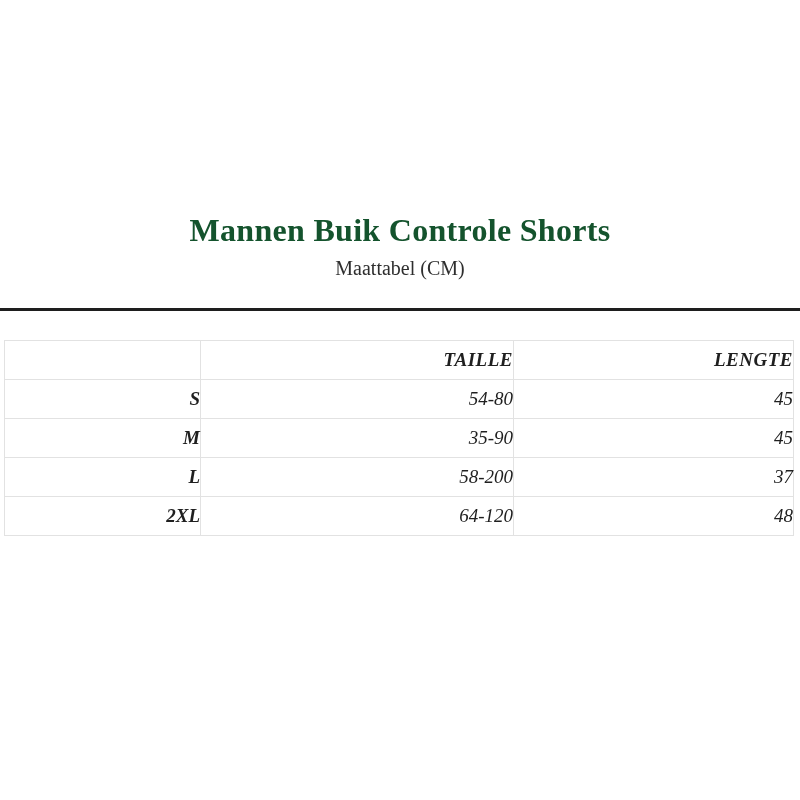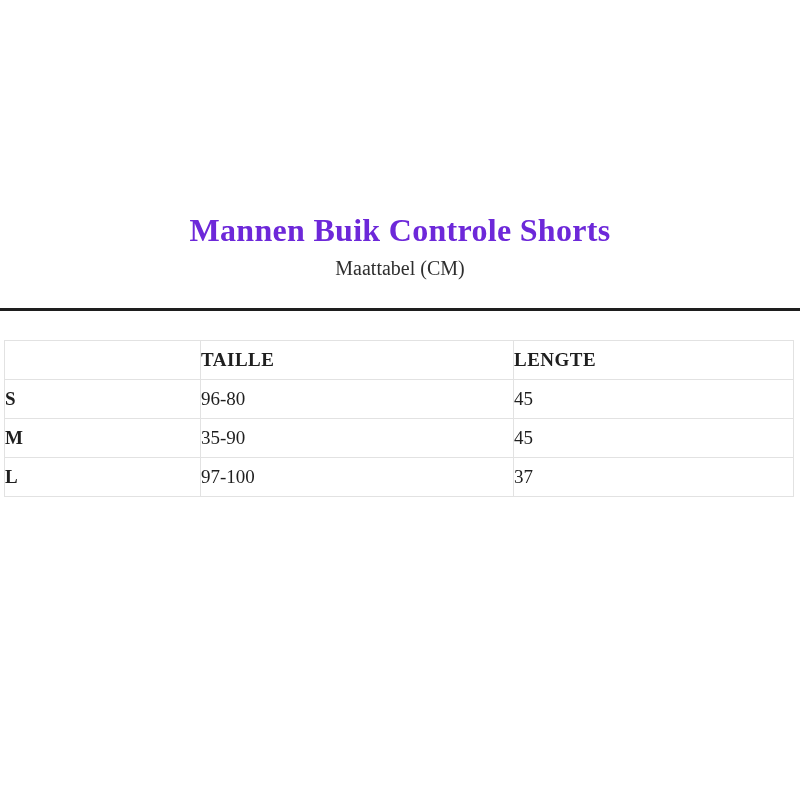--- a/index.html
+++ b/index.html
@@ -16,21 +16,21 @@
   .page-header {
     padding-top: 212px;
     text-align: center;
   }
   .page-title {
     margin: 0;
     font-size: 32px;
     line-height: 1.15;
     font-weight: 700;
     letter-spacing: 0.3px;
-    color: #6d28d9;
+    color: #14532d;
   }
   .page-subtitle {
     margin: 7px 0 0 0;
     font-size: 20px;
     line-height: 1.2;
     font-weight: 400;
     color: #2e2e2e;
   }
   .divider {
     margin-top: 28px;
@@ -42,25 +42,26 @@
     border-collapse: collapse;
     table-layout: fixed;
     width: 789px;
     margin: 29px 7px 0 4px;
   }
   table.size-chart th,
   table.size-chart td {
     border: 1px solid #e2e2e2;
     height: 38px;
     padding: 0;
-    text-align: left;
+    text-align: right;
     vertical-align: middle;
     font-size: 19px;
     color: #1f1f1f;
     background: #ffffff;
+    font-style: italic;
   }
   table.size-chart th {
     font-weight: 700;
     letter-spacing: 0.5px;
   }
   .col-size  { width: 196px; }
   .col-taille{ width: 313px; }
   .col-lengte{ width: 280px; }
   td.cell-size   { font-weight: 700; padding-right: 8px; }
   th.head-taille, td.cell-taille { padding-right: 36px; }
@@ -87,29 +88,34 @@
     <thead>
       <tr>
         <th class="head-size"></th>
         <th class="head-taille">TAILLE</th>
         <th class="head-lengte">LENGTE</th>
       </tr>
     </thead>
     <tbody id="table-body">
         <tr>
     <td class="cell-size">S</td>
-    <td class="cell-taille">96-80</td>
+    <td class="cell-taille">54-80</td>
     <td class="cell-lengte">45</td>
   </tr>
         <tr>
     <td class="cell-size">M</td>
     <td class="cell-taille">35-90</td>
     <td class="cell-lengte">45</td>
   </tr>
         <tr>
     <td class="cell-size">L</td>
-    <td class="cell-taille">97-100</td>
+    <td class="cell-taille">58-200</td>
     <td class="cell-lengte">37</td>
+  </tr>
+        <tr>
+    <td class="cell-size">2XL</td>
+    <td class="cell-taille">64-120</td>
+    <td class="cell-lengte">48</td>
   </tr>
       </tbody>
   </table>
 
 </main>
 
 </body></html>

